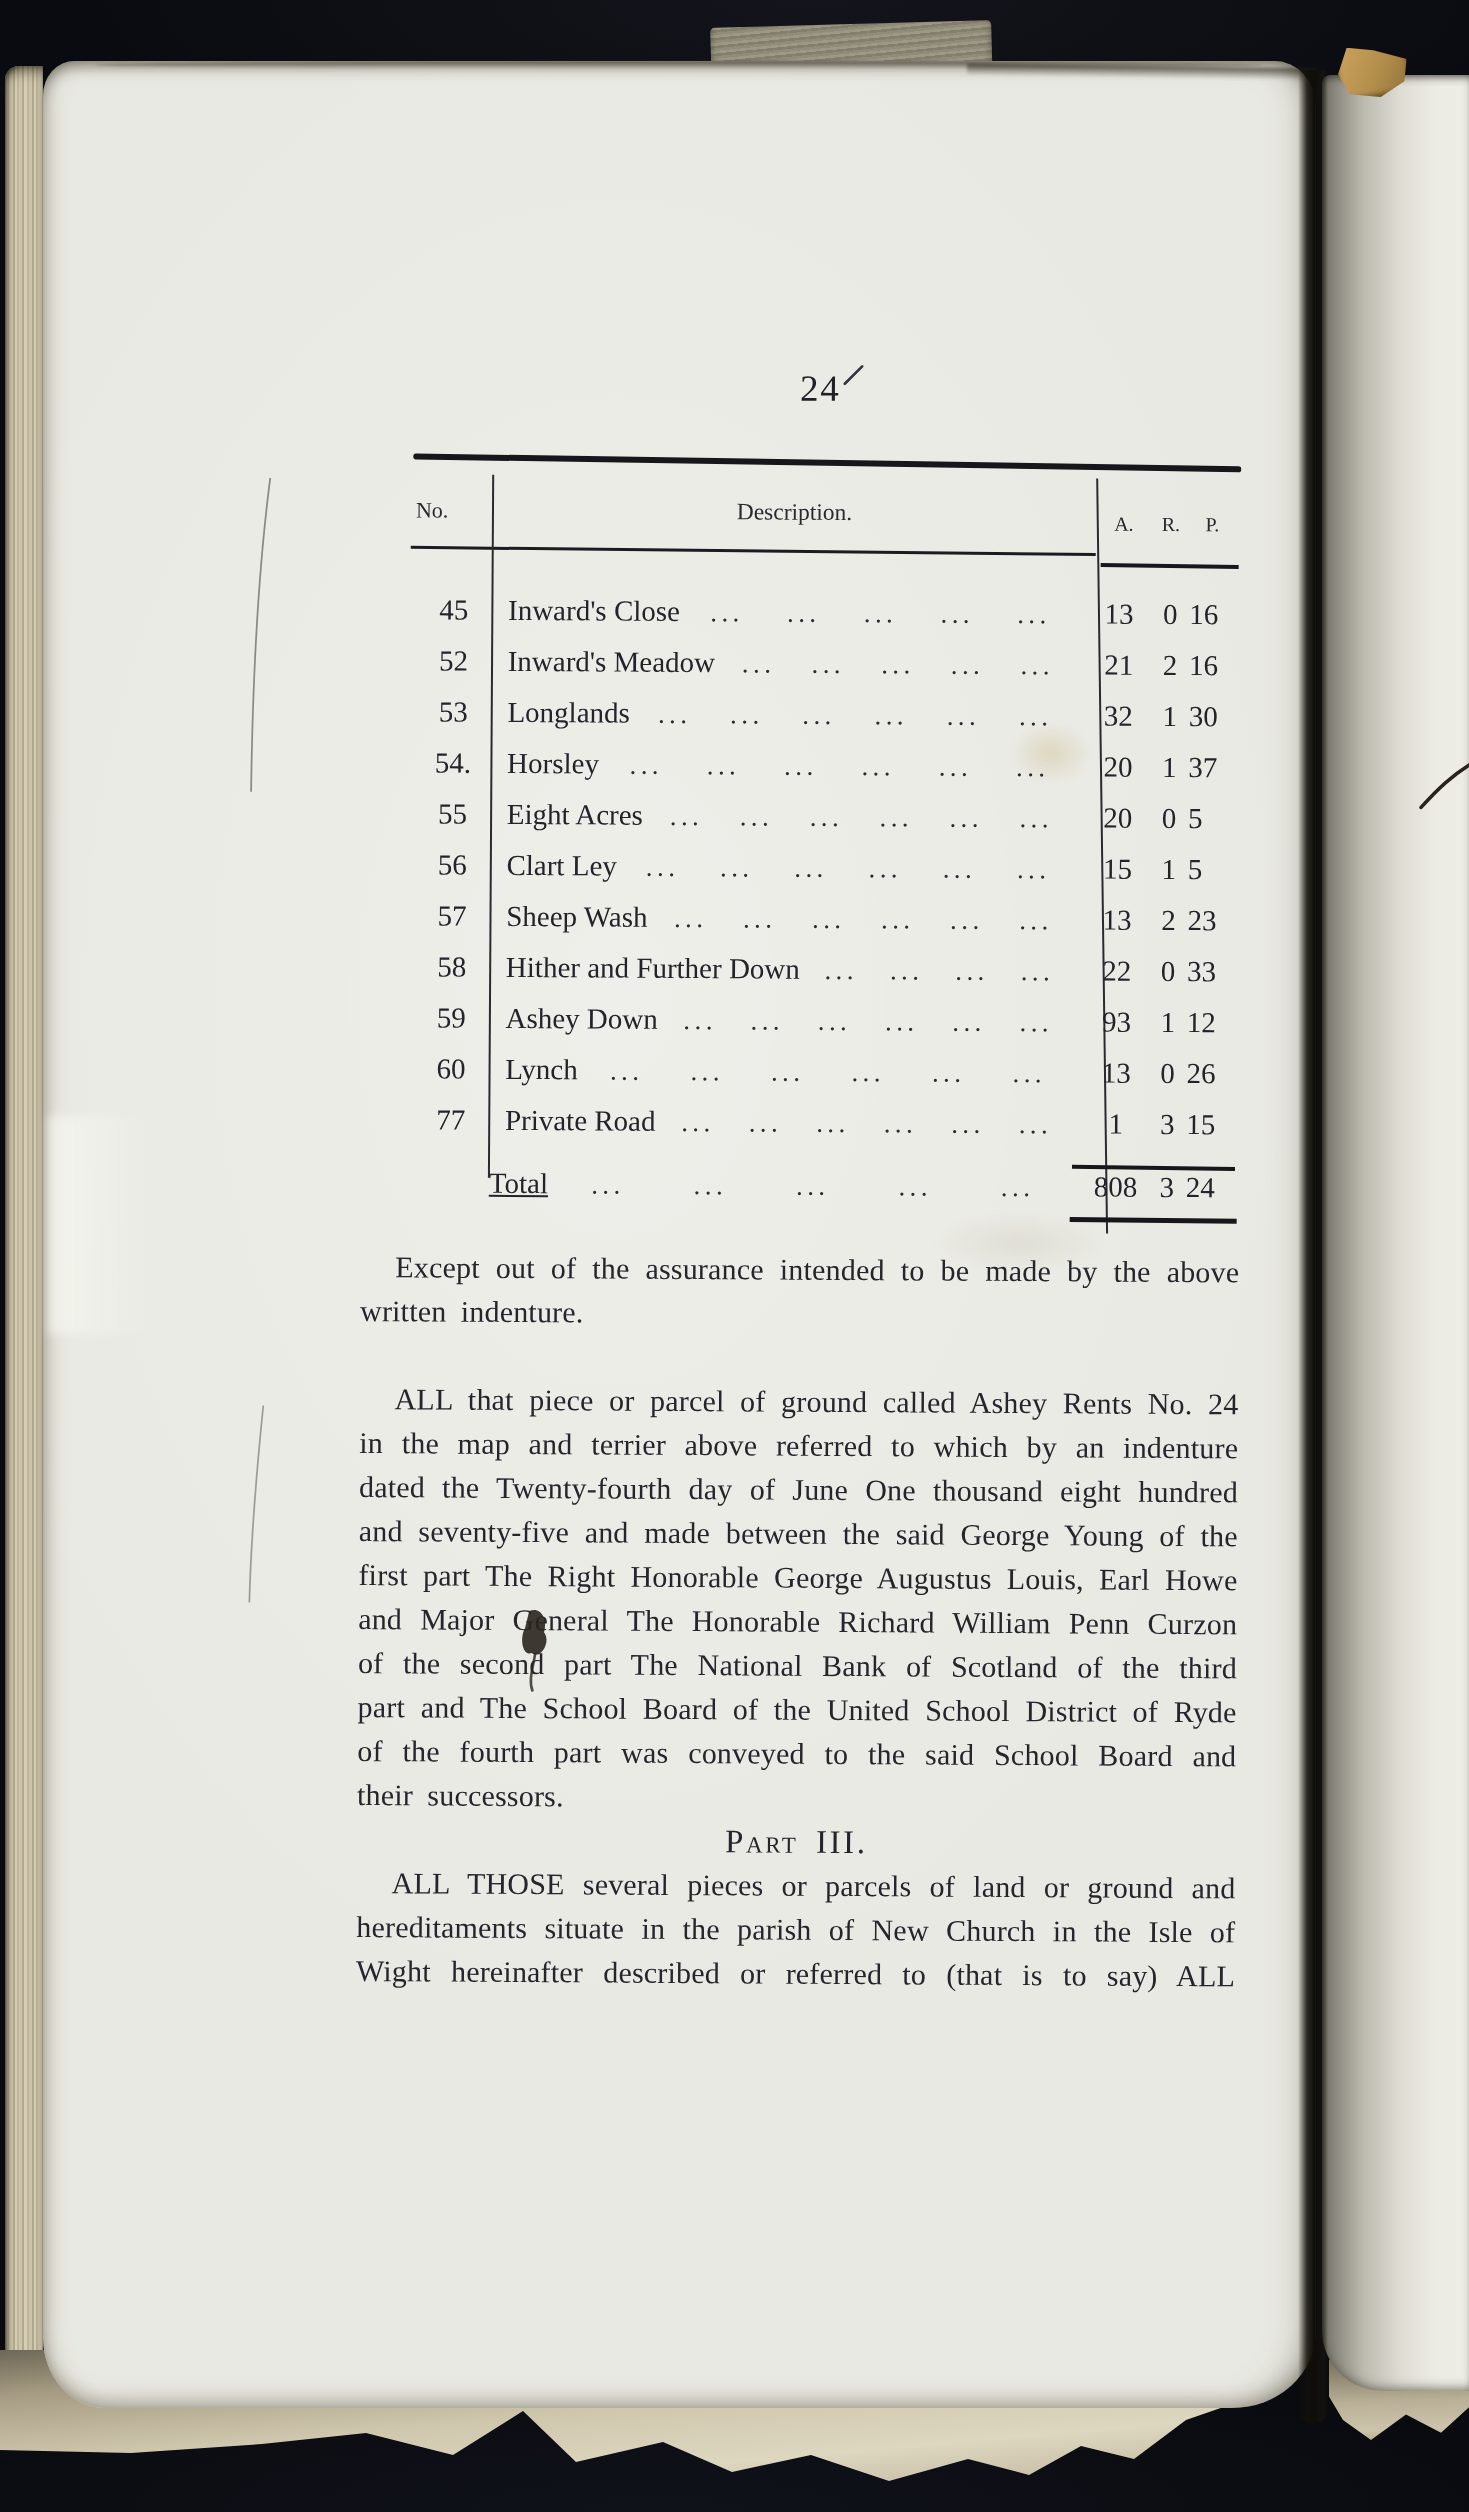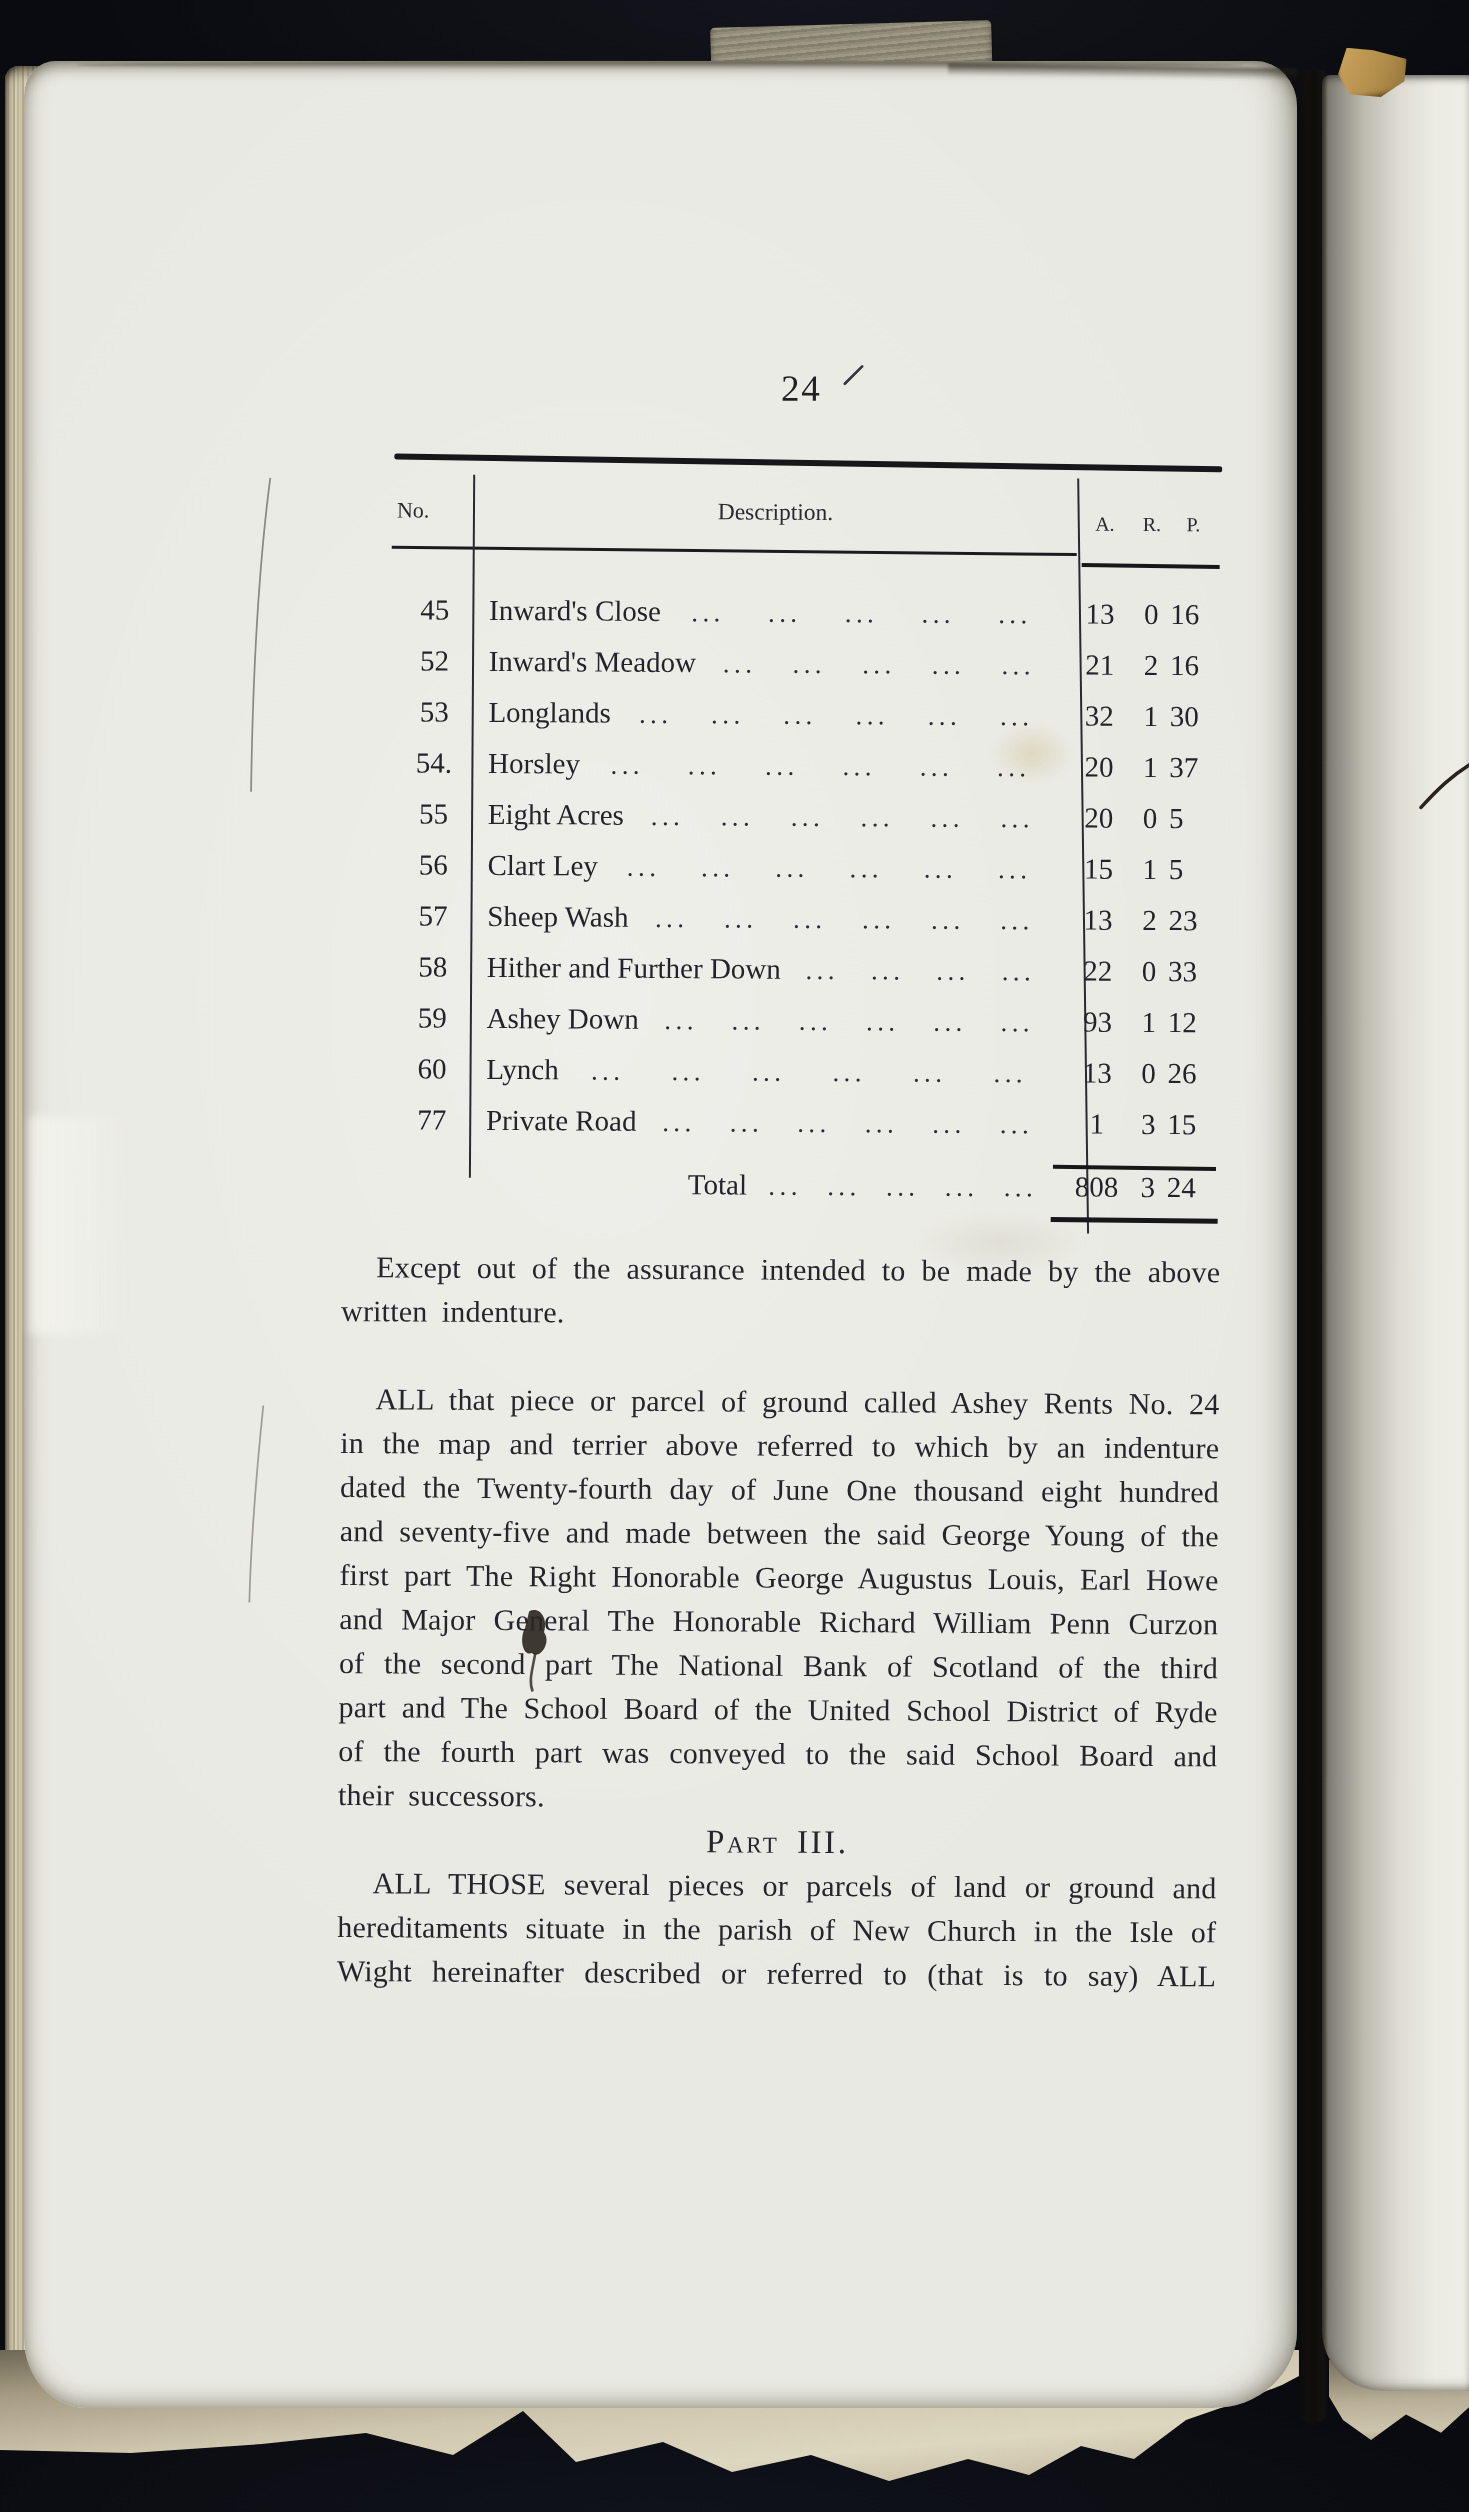--- a/index.html
+++ b/index.html
@@ -41,21 +41,21 @@
     background:linear-gradient(to right, #6f6c63 0px, #8d8a81 14px, #bdbab0 42px, #dedcd3 78px, #edece4 113px, #eeede5 100%);
     border-radius:8.7px 0 0 61px / 8.7px 0 0 61px;
     box-shadow:inset 0 7px 8.7px -5.2px rgba(30,28,20,.8), inset 0 -8.7px 12.2px -7px rgba(60,55,40,.7);}
 
   
   .gutter{position:absolute; left:1298px; top:70px; width:30px; height:2354px; z-index:3;
     background:linear-gradient(to right, rgba(20,18,12,0) 0%, rgba(18,16,10,.85) 30%, #0e0d09 55%, rgba(26,24,18,.55) 85%, rgba(26,24,18,0) 100%);
     border-radius:0 0 17.4px 17.4px;}
 
   
-  .page{position:absolute; left:24px; top:61px; width:1273px; height:2347px; z-index:2;
+  .page{position:absolute; left:43px; top:61px; width:1273px; height:2347px; z-index:2;
     background:
       radial-gradient(ellipse 1046px 1570px at 45% 40%, rgba(255,255,255,.25), rgba(255,255,255,0) 70%),
       #e9e9e3;
     border-radius:31px 42px 84px 63px / 35px 45px 77px 70px;
     box-shadow:
       inset 0 10.5px 15.7px -7px rgba(62,54,36,.65),
       inset 0 -14px 23px -12.2px rgba(92,82,56,.55),
       inset -26px 0 38px -21px rgba(90,85,68,.6),
       inset 17.4px 0 26px -17.4px rgba(115,105,78,.45);}
   .page .top-fringe{position:absolute; left:52px; top:0px; width:1168px; height:7.8px;
@@ -103,21 +103,21 @@
   .tdesc{display:flex; align-items:baseline; padding-left:15.7px; padding-right:23px;}
   .tname{white-space:nowrap; padding-right:8.7px;}
   .dots{flex:1 1 0; text-align:center; overflow:hidden;}
   .dots::before{content:"..."; letter-spacing:4.4px; font-size:27px; color:#2a2830;}
   .num{font-variant-numeric:lining-nums;}
   .ta{text-align:center; padding-right:8.7px;}
   .trd{text-align:center;}
   .tp{text-align:left; padding-right:7px;}
   .trow-total{position:absolute; left:0; top:713px; width:820px; height:51px;
     display:grid; grid-template-columns:77px 603px 56px 38px 45px; align-items:baseline;}
-  .total-label{margin-left:218px;}
+  .total-label{text-decoration:underline;}
   .trow-total .tdesc{padding-left:0;}
   .total-rule-top{position:absolute; left:660px; top:708px; width:163px; height:4.4px; background:#17161b; transform:rotate(.4deg);}
   .total-rule-bot{position:absolute; left:658px; top:760px; width:167px; height:5.2px; background:#17161b; transform:rotate(.3deg);}
 
   
   .textcol{position:absolute; left:319px; top:1186px; width:879px;
     font-size:30px; line-height:44px; text-align:justify;
     word-spacing:.22em; letter-spacing:0.2px; color:#26242c;}
   .textcol p{margin:0; text-indent:35px;}
   .p2{margin-top:44px !important;}

